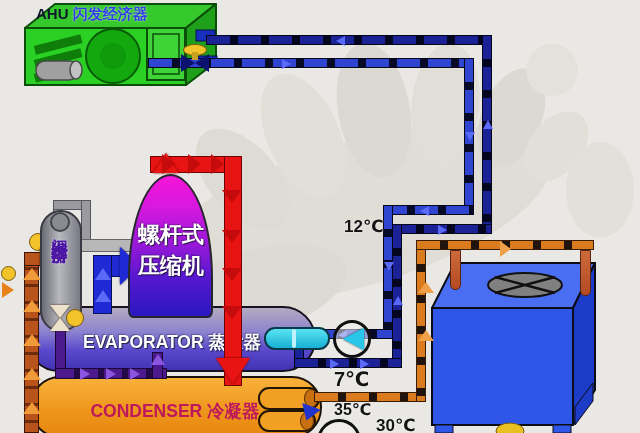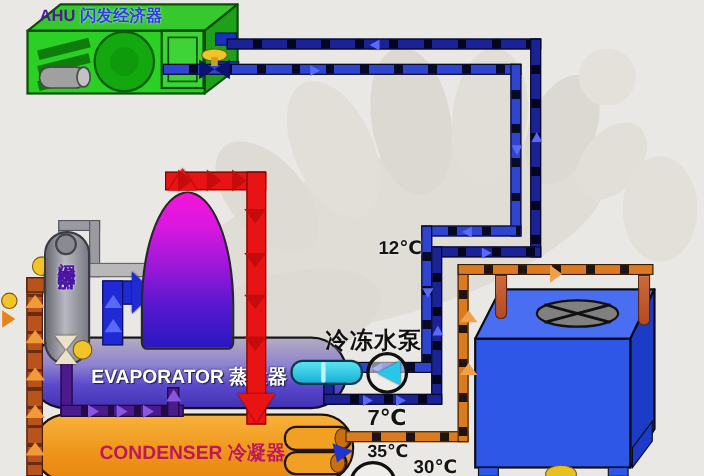--- a/index.html
+++ b/index.html
@@ -54,21 +54,21 @@
     <rect x="14" y="68" width="48" height="9" fill="#0e7d0a" transform="rotate(-14 38 72)"></rect>
     <circle cx="93" cy="56" r="27" fill="#12a80e" stroke="#085c06" stroke-width="2"></circle>
     <circle cx="93" cy="56" r="13" fill="#0e9a0b"></circle>
     <rect x="127" y="28" width="38" height="52" fill="#3ed437" stroke="#0a4e08" stroke-width="2"></rect>
     <rect x="133" y="34" width="26" height="40" fill="none" stroke="#0a4e08" stroke-width="1.5"></rect>
     <rect x="16" y="61" width="42" height="19" rx="9" fill="#a0a0a0" stroke="#4a4a4a" stroke-width="1.5"></rect>
     <ellipse cx="56" cy="70" rx="6" ry="9" fill="#c2c2c2" stroke="#4a4a4a" stroke-width="1.5"></ellipse>
     <rect x="176" y="30" width="19" height="11" fill="#1830c0" stroke="#06124a"></rect>
     <rect x="178" y="56" width="19" height="11" fill="#1830c0" stroke="#06124a"></rect>
   </svg>
-  <div class="lbl" style="left:36px;top:5px;font-size:15px;"><span style="color:#4c1d95;">AHU</span> <span style="color:#2c3ce6;text-shadow:0 0 2px #d8f0d8;">闪发经济器</span></div>
+  <div class="lbl" style="left:36px;top:5px;font-size:15px;"><span style="color:#0f172a;">AHU</span> <span style="color:#2c3ce6;text-shadow:0 0 2px #d8f0d8;">闪发经济器</span></div>
 
   <svg class="abs" style="left:425px;top:255px;" width="175" height="178">
     <polygon points="7,53 30,8 170,8 148,53" fill="#4a6ef2" stroke="#0c0c14" stroke-width="2" stroke-linejoin="round"></polygon>
     <polygon points="148,53 170,8 170,135 148,170" fill="#1c3cc8" stroke="#0c0c14" stroke-width="2" stroke-linejoin="round"></polygon>
     <rect x="7" y="53" width="141" height="117" fill="#2e57e8" stroke="#0c0c14" stroke-width="2"></rect>
     <rect x="10" y="170" width="18" height="8" fill="#2e57e8" stroke="#0c0c14"></rect>
     <rect x="128" y="170" width="18" height="8" fill="#2e57e8" stroke="#0c0c14"></rect>
     <polygon points="150,152 168,128 168,146 150,170" fill="#1c3cc8" stroke="#0c0c14"></polygon>
     <ellipse cx="100" cy="30" rx="37" ry="12" fill="#808080" stroke="#111" stroke-width="2"></ellipse>
     <line x1="70" y1="22" x2="130" y2="38" stroke="#111" stroke-width="2.5"></line>
@@ -131,20 +131,22 @@
   <div class="tri" style="left:50px;top:318px;border-bottom:13px solid #ece2cc;border-left:10px solid transparent;border-right:10px solid transparent;filter:drop-shadow(0 0 1px #3a2a10);"></div>
   <div class="circle" style="left:66px;top:309px;width:18px;height:18px;background:#f2c42a;border:1.5px solid #7a5a10;"></div>
 
   <div class="pipe" style="left:93px;top:255px;width:30px;height:22px;background:#1f2ad4;border-color:#0a0f5a;"></div>
   <div class="pipe" style="left:93px;top:255px;width:19px;height:59px;background:#1f2ad4;border-color:#0a0f5a;"></div>
   <div class="tri" style="left:95px;top:290px;border-bottom:12px solid #5a6af8;border-left:8px solid transparent;border-right:8px solid transparent;"></div>
   <div class="tri" style="left:95px;top:268px;border-bottom:12px solid #5a6af8;border-left:8px solid transparent;border-right:8px solid transparent;"></div>
   <div class="tri" style="left:120px;top:247px;border-left:20px solid #1f2ad4;border-top:19px solid transparent;border-bottom:19px solid transparent;filter:drop-shadow(0 0 1px #0a0f5a);"></div>
 
   <div class="abs" style="left:128px;top:174px;width:85px;height:144px;border:2.5px solid #26262e;border-radius:50% 50% 6% 6% / 72% 72% 5% 5%;background:linear-gradient(180deg,#f415d8 0%,#d818e0 22%,#9a18d8 48%,#5818d0 72%,#2a18c0 100%);"></div>
+  <div class="lbl whitelbl" style="left:134px;top:220px;width:74px;text-align:center;font-size:22px;">螺杆式</div>
+  <div class="lbl whitelbl" style="left:134px;top:251px;width:74px;text-align:center;font-size:22px;">压缩机</div>
 
   <div class="pipe red" style="left:150px;top:156px;width:92px;height:17px;"></div>
   <div class="pipe red" style="left:224px;top:156px;width:18px;height:230px;"></div>
   <div class="tri" style="left:153px;top:153px;border-bottom:20px solid #e81313;border-left:13px solid transparent;border-right:13px solid transparent;filter:drop-shadow(0 0 1px #6e0404);"></div>
   <div class="tri" style="left:162px;top:154px;border-left:13px solid #c50b0b;border-top:10px solid transparent;border-bottom:10px solid transparent;"></div>
   <div class="tri" style="left:188px;top:154px;border-left:13px solid #c50b0b;border-top:10px solid transparent;border-bottom:10px solid transparent;"></div>
   <div class="tri" style="left:211px;top:154px;border-left:13px solid #c50b0b;border-top:10px solid transparent;border-bottom:10px solid transparent;"></div>
   <div class="tri" style="left:222px;top:190px;border-top:13px solid #c50b0b;border-left:10px solid transparent;border-right:10px solid transparent;"></div>
   <div class="tri" style="left:222px;top:230px;border-top:13px solid #c50b0b;border-left:10px solid transparent;border-right:10px solid transparent;"></div>
   <div class="tri" style="left:222px;top:268px;border-top:13px solid #c50b0b;border-left:10px solid transparent;border-right:10px solid transparent;"></div>
@@ -177,21 +179,20 @@
 
   <div class="circle" style="left:183px;top:44px;width:24px;height:12px;background:#f2c42a;border:1.5px solid #7a5a10;border-radius:50%;"></div>
   <div class="abs" style="left:192px;top:52px;width:6px;height:8px;background:#caa020;"></div>
   <div class="tri" style="left:181px;top:54px;border-left:14px solid #0c1270;border-top:9px solid transparent;border-bottom:9px solid transparent;"></div>
   <div class="tri" style="left:195px;top:54px;border-right:14px solid #0c1270;border-top:9px solid transparent;border-bottom:9px solid transparent;"></div>
 
   <div class="abs" style="left:264px;top:327px;width:66px;height:23px;border-radius:11px;border:2px solid #0a3a4a;background:linear-gradient(180deg,#5ae4f2,#17b0d4);"></div>
   <div class="abs" style="left:292px;top:329px;width:4px;height:19px;background:#bdf2fa;border-radius:2px;"></div>
   <div class="circle pumpbody" style="left:333px;top:320px;width:38px;height:38px;"></div>
   <div class="tri" style="left:343px;top:328px;border-right:21px solid #28c6e8;border-top:11px solid transparent;border-bottom:11px solid transparent;filter:drop-shadow(0 0 1px #084a5a);"></div>
-  <div class="lbl" style="left:296px;top:295px;width:100px;font-size:21px;color:#101010;letter-spacing:1px;text-shadow:0 0 2px rgba(255,255,255,.7);">冷冻水泵</div>
 
   <div class="circle pumpbody" style="left:317px;top:419px;width:44px;height:44px;"></div>
 
   <div class="lbl temp" style="left:344px;top:216px;font-size:17px;">12℃</div>
   <div class="lbl temp" style="left:334px;top:367px;font-size:20px;">7℃</div>
   <div class="lbl temp" style="left:334px;top:400px;font-size:16px;">35℃</div>
   <div class="lbl temp" style="left:376px;top:415px;font-size:17px;">30℃</div>
 
 </div>
 

